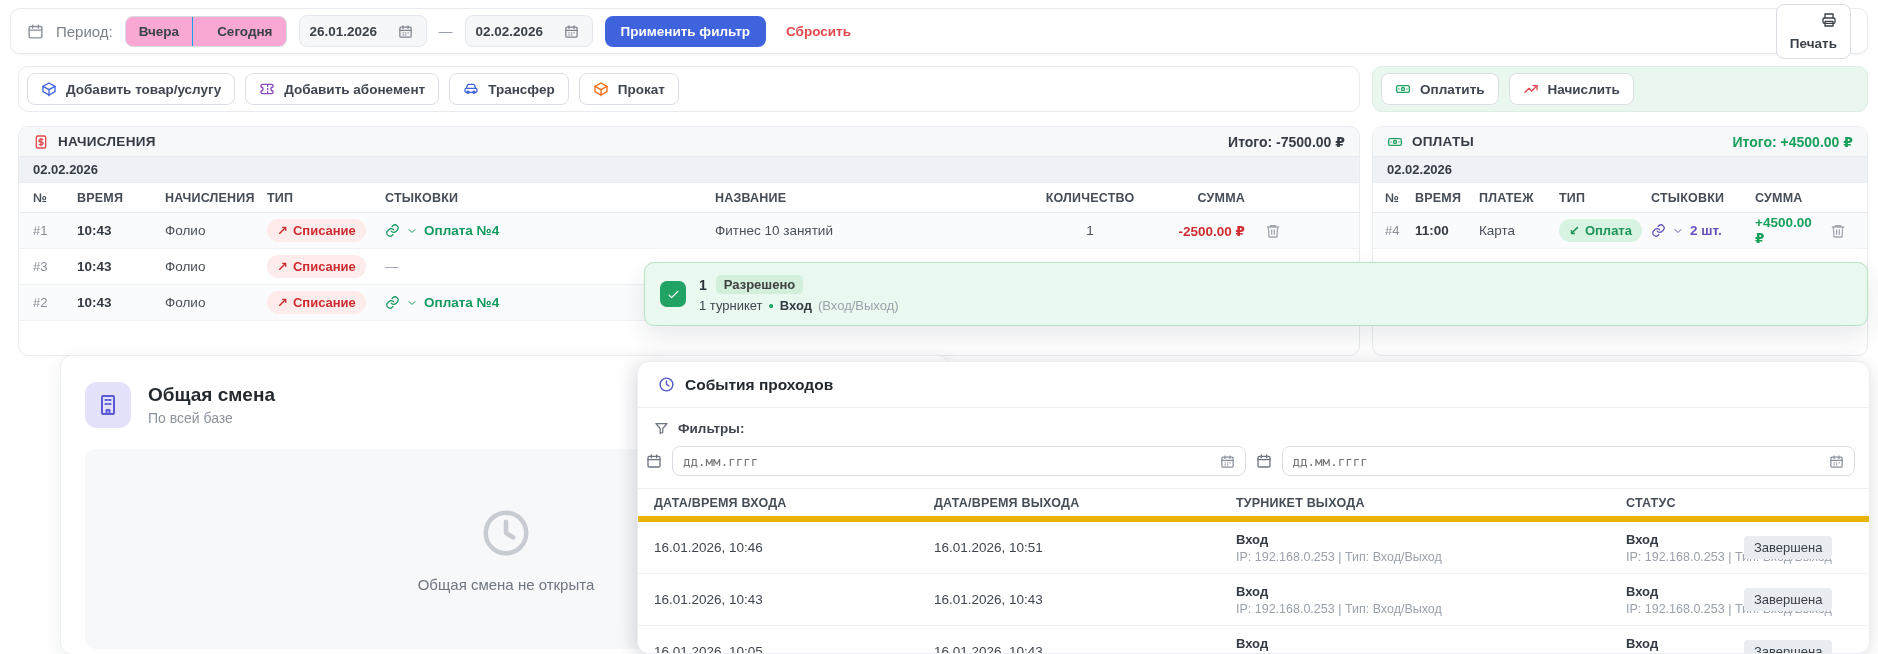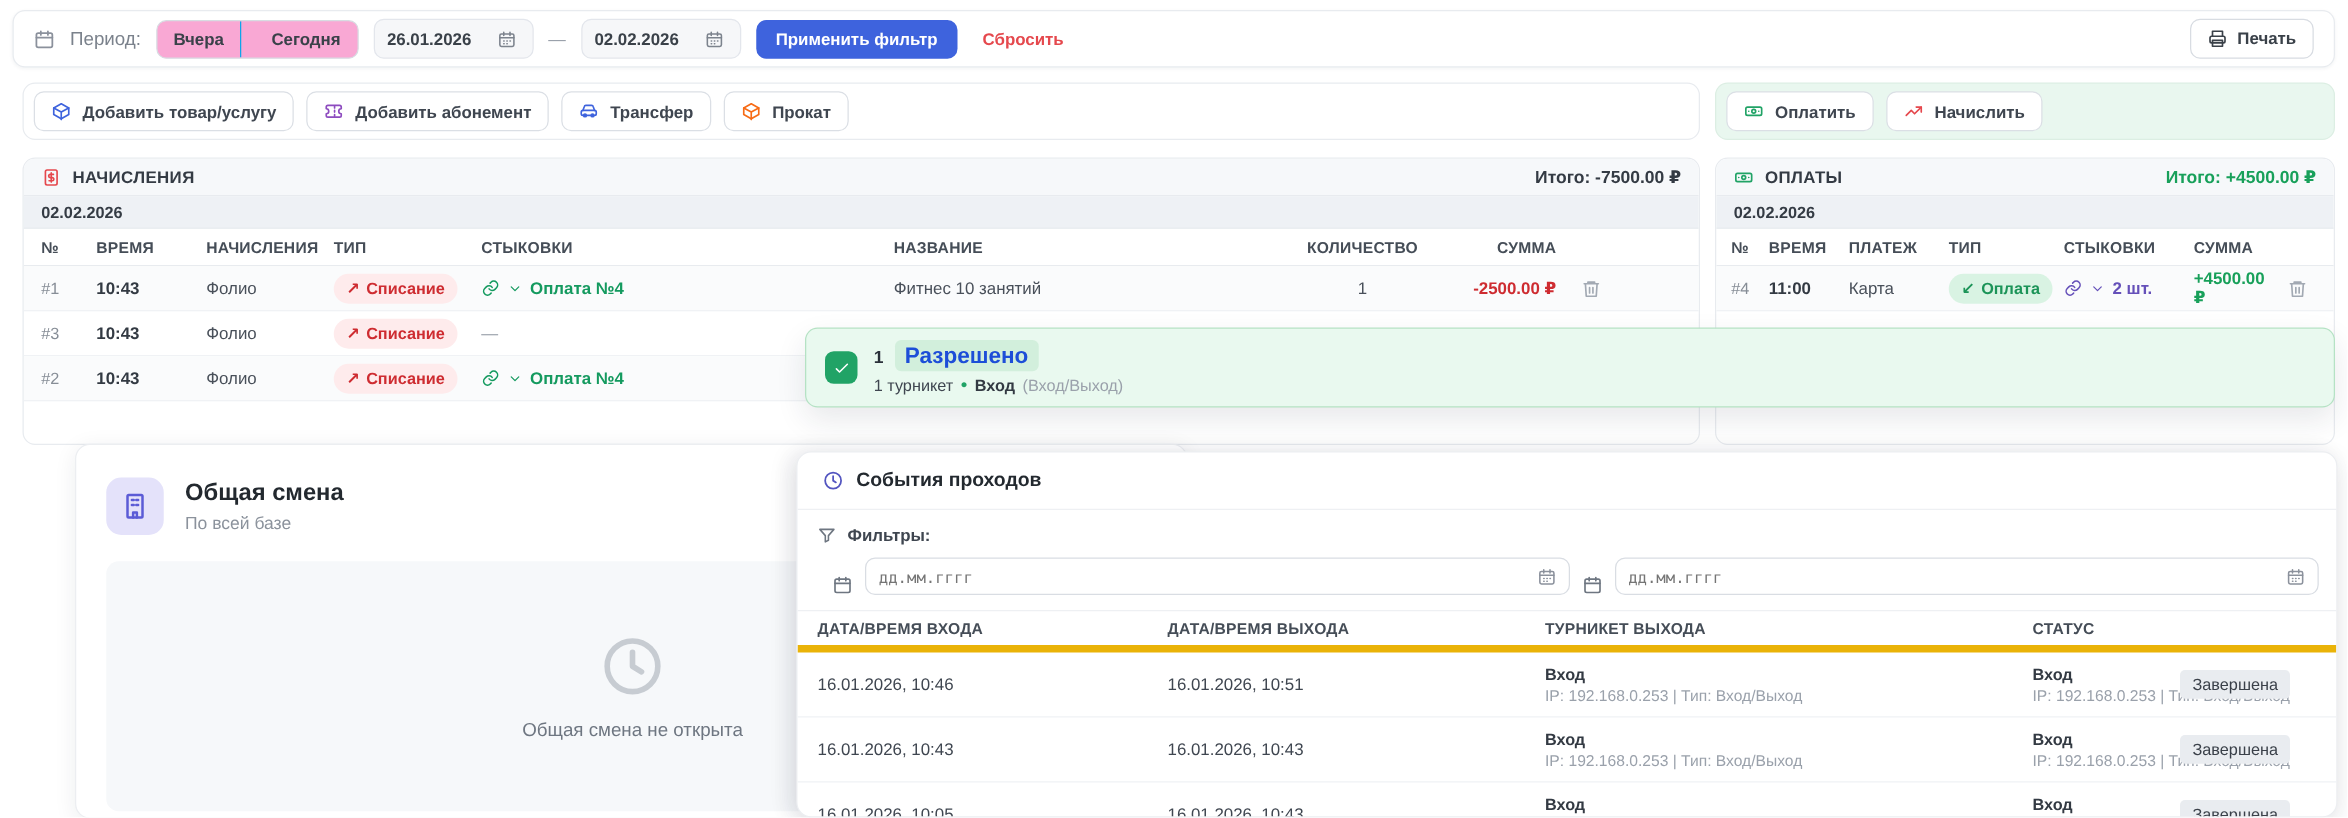--- a/index.html
+++ b/index.html
@@ -20,23 +20,23 @@
   .seg span + span { border-left:1px solid #0ea5e9;padding-left:24px; }
   .datefield { display:flex; align-items:center; gap:8px; background:#f6f7f9; border:1px solid #e3e6ec;
     border-radius:8px; padding:0 10px; height:32px; width:128px; color:#7c838d; }
   .datefield input { border:none; background:transparent; outline:none; width:80px;
     font:600 13.5px "Liberation Sans","DejaVu Sans",sans-serif; color:#3a4149; }
   .dash { color:#9aa1ab; font-size:14px; }
   .btn-primary { background:#3e63dd; color:#fff; border:none; border-radius:8px; padding:8px 16px;
     font:700 13.5px "Liberation Sans","DejaVu Sans",sans-serif; cursor:pointer; }
   .link-reset { color:#e5484d; font-size:13.5px; font-weight:600; margin-left:8px; cursor:pointer; }
   .spacer { flex:1; }
-  .btn-outline { display:flex; align-items:flex-start; gap:8px; background:#fff; border:1px solid #d8dce2;
+  .btn-outline { display:flex; align-items:flex-end; gap:8px; background:#fff; border:1px solid #d8dce2;
     border-radius:8px; padding:7px 13px; font:600 13.5px "Liberation Sans","DejaVu Sans",sans-serif;
-    color:#3a4149; cursor:pointer; }
+    color:#3a4149; cursor:pointer;flex-direction:column; }
 
   
   .tools-left { left:18px; top:66px; width:1342px; height:46px; display:flex; align-items:center; gap:10px; padding:0 8px; }
   .tools-right { left:1372px; top:66px; width:496px; height:46px; background:#e9f7ef; border-color:#dceee3;
     display:flex; align-items:center; gap:10px; padding:0 8px; }
   .tb-btn { display:flex; align-items:center; gap:9px; background:#fff; border:1px solid #dbdfe5; border-radius:8px;
     padding:7px 13px; font:600 13.5px "Liberation Sans","DejaVu Sans",sans-serif; color:#3f4650; cursor:pointer; }
   .ic-blue { color:#3e63dd; } .ic-purple { color:#8d4bbf; } .ic-orange { color:#f76b15; }
   .ic-green { color:#21a366; } .ic-red { color:#e5484d; } .ic-indigo { color:#5355c0; }
   .ic-gray { color:#8b919c; }
@@ -73,21 +73,21 @@
   .trash { display:flex; justify-content:center; color:#a2a9b3; cursor:pointer; }
 
   
   .notif { position:absolute; left:644px; top:262px; width:1224px; height:64px; background:#e9f9ef;
     border:1px solid #b5e2c4; border-radius:10px; z-index:20; display:flex; align-items:center; gap:13px;
     padding:0 15px; box-shadow:0 10px 24px rgba(25,35,55,.10); }
   .notif-check { width:26px; height:26px; border-radius:7px; background:#21a366; color:#fff;
     display:flex; align-items:center; justify-content:center; }
   .notif-l1 { display:flex; align-items:center; gap:9px; }
   .notif-count { font-size:14px; font-weight:700; color:#2a313a; }
-  .badge-allowed { background:#d2efdc; color:#1d4ed8; font-size:18px; font-weight:600; border-radius:5px; padding:2px 8px; }
+  .badge-allowed { background:#d2efdc; color:#404040; font-size:13px; font-weight:600; border-radius:5px; padding:2px 8px; }
   .notif-l2 { display:flex; align-items:center; gap:6px; margin-top:4px; font-size:13px; color:#3f4650; }
   .notif-dot { color:#21a366; font-size:15px; line-height:1; }
   .notif-dir { font-weight:700; color:#333a43; }
   .notif-note { color:#9aa1ab; }
 
   
   .shift-card { left:60px; top:355px; width:890px; height:300px; border-radius:12px; z-index:30;
     overflow:hidden; border:1px solid #eceef1; box-shadow:0 4px 18px rgba(25,35,55,.08); }
   .shift-head { display:flex; align-items:center; gap:17px; padding:26px 24px 0 24px; }
   .shift-iconwrap { width:46px; height:46px; border-radius:12px; background:#e4e2fa; color:#5b5bd6;
@@ -99,21 +99,21 @@
   .shift-empty-clock { color:#c7ccd2; }
   .shift-empty-text { margin-top:16px; font-size:15px; color:#6e7681; }
 
   
   .passes-card { left:637px; top:361px; width:1233px; height:293px; border-radius:12px; z-index:31; overflow:hidden;
     border:1px solid #eceef1; box-shadow:-6px 0 18px rgba(25,35,55,.07), 0 6px 20px rgba(25,35,55,.10); }
   .passes-head { height:46px; display:flex; align-items:center; gap:10px; padding:0 20px; border-bottom:1px solid #eef0f3; }
   .passes-title { font-size:15.5px; font-weight:700; color:#23292f; }
   .filters-row { display:flex; align-items:center; gap:9px; padding:13px 20px 0 16px; font-size:13.5px;
     font-weight:600; color:#3f4650; }
-  .dates-row { display:flex; align-items:flex-end; gap:10px; padding:10px 14px 0 28px; }
+  .dates-row { display:flex; align-items:center; gap:10px; padding:10px 14px 0 8px; }
   .pass-input { flex:1; display:flex; align-items:center; border:1px solid #d9dde3; border-radius:8px;
     height:30px; padding:0 10px; gap:8px; background:#fff; }
   .pass-input input { flex:1; border:none; outline:none; background:transparent; color:#555c66;
     font:12.5px "DejaVu Sans Mono",monospace; }
   .pass-input .cal-in { color:#8b919c; cursor:pointer; }
   .pass-grid { display:grid; grid-template-columns:280px 302px 390px 118px 1fr; align-items:center; padding:0 16px; }
   .pass-thead { height:34px; margin-top:12px; border-top:1px solid #eef0f3; border-bottom:6px solid #eab308; }
   .pass-thead div { font-size:12.5px; font-weight:700; color:#454d57; letter-spacing:.2px; white-space:nowrap; }
   .pass-row { height:52px; border-bottom:1px solid #f0f2f5; font-size:13.5px; color:#3f4650; }
   .turn-name { font-weight:600; font-size:13px; color:#333a43; }

